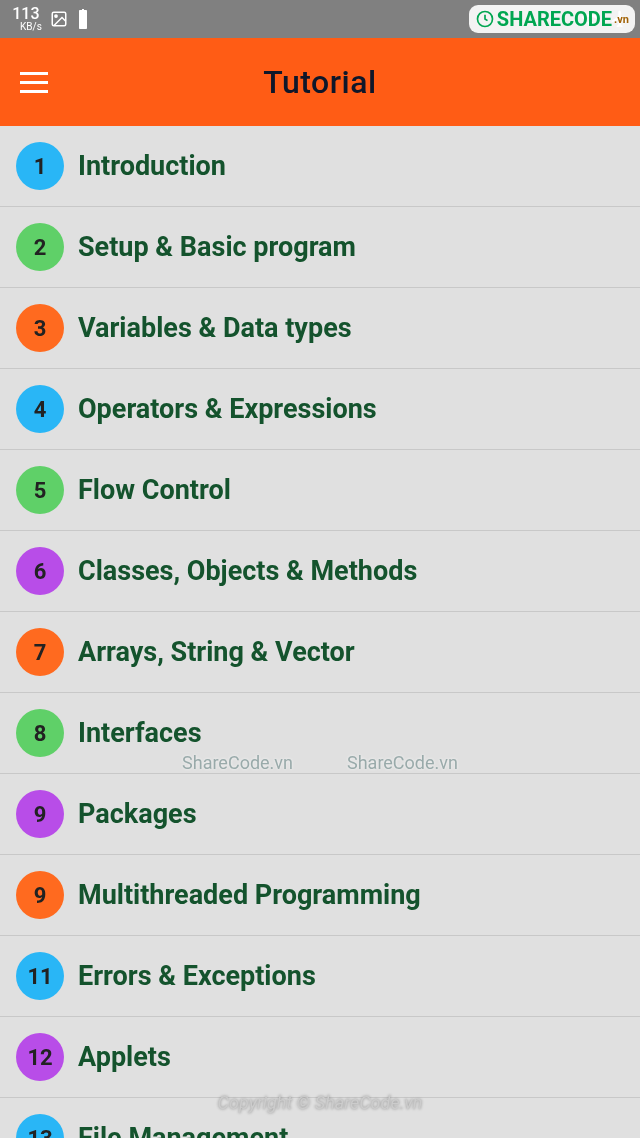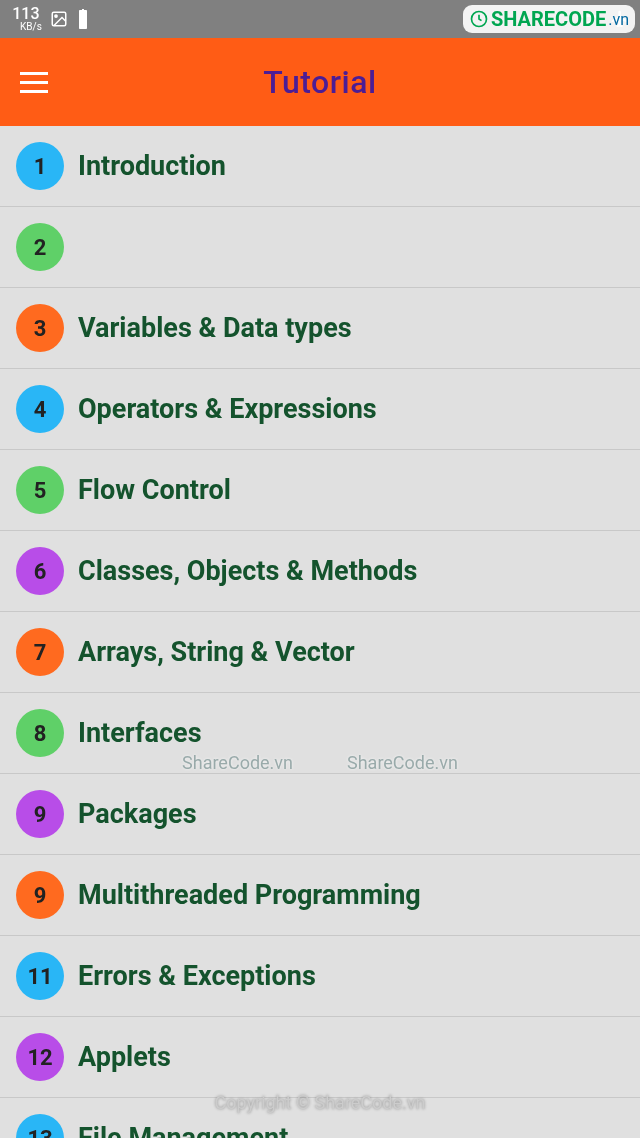--- a/index.html
+++ b/index.html
@@ -40,21 +40,21 @@
       justify-content: center;
     }
     .status-right {
       display: flex;
       align-items: center;
       gap: 10px;
     }
     .toolbar {
       height: 88px;
       background: #ff5c15;
-      color: #4c1d95;
+      color: #0f172a;
       display: flex;
       align-items: center;
       padding: 0 20px;
       position: relative;
     }
     .hamburger {
       display: flex;
       flex-direction: column;
       gap: 6px;
       cursor: pointer;
@@ -110,21 +110,21 @@
       background: rgba(255,255,255,0.9);
       color: #00a651;
       font-size: 20px;
       font-weight: bold;
       padding: 2px 6px;
       border-radius: 9px;
       display: flex;
       align-items: center;
       gap: 2px;
     }
-    .watermark-tr .vs { color: #0369a1; font-weight: 400; font-size: 16px;}
+    .watermark-tr .vs { color: #a16207; font-weight: 700; font-size: 11px;}
     .watermark-mid {
       position: absolute;
       top: 752px;
       left: 0;
       right: 0;
       display: flex;
       justify-content: center;
       gap: 54px;
       color: #9aa;
       font-size: 18px;
@@ -134,20 +134,21 @@
     .watermark-bottom {
       position: absolute;
       bottom: 25px;
       left: 0;
       right: 0;
       text-align: center;
       color: #ccc;
       font-size: 18px;
       text-shadow: 0 0 3px rgba(0,0,0,0.4);
       pointer-events: none;
+      font-style: italic;
     }
   </style>
 </head>
 <body>
 
 <div class="status-bar">
   <div class="status-left">
     <div class="status-speed">
       <span class="status-speed-num">113</span>
       <span class="status-speed-unit">KB/s</span>
@@ -188,20 +189,21 @@
   <div class="toolbar-title">Tutorial</div>
 </div>
 
 <div class="list" id="list">
     <div class="list-item">
       <div class="badge" style="background: rgb(41, 182, 246);">1</div>
       <div class="label">Introduction</div>
     </div>
     <div class="list-item">
       <div class="badge" style="background: rgb(95, 208, 104);">2</div>
+      <div class="label">Setup &amp; Basic program</div>
     </div>
     <div class="list-item">
       <div class="badge" style="background: rgb(255, 106, 31);">3</div>
       <div class="label">Variables &amp; Data types</div>
     </div>
     <div class="list-item">
       <div class="badge" style="background: rgb(41, 182, 246);">4</div>
       <div class="label">Operators &amp; Expressions</div>
     </div>
     <div class="list-item">

